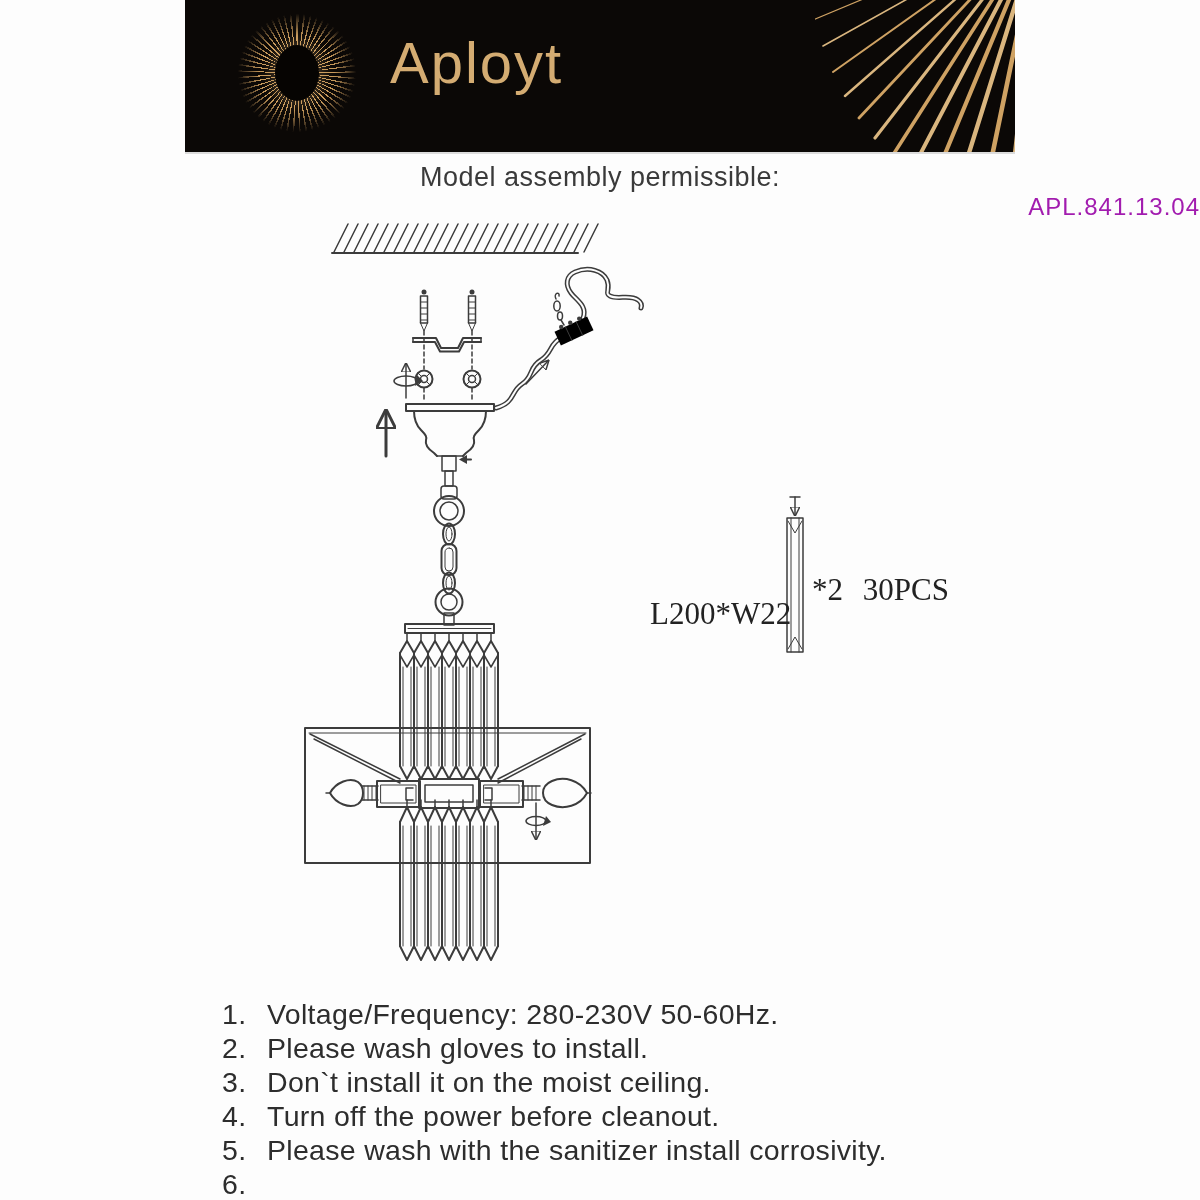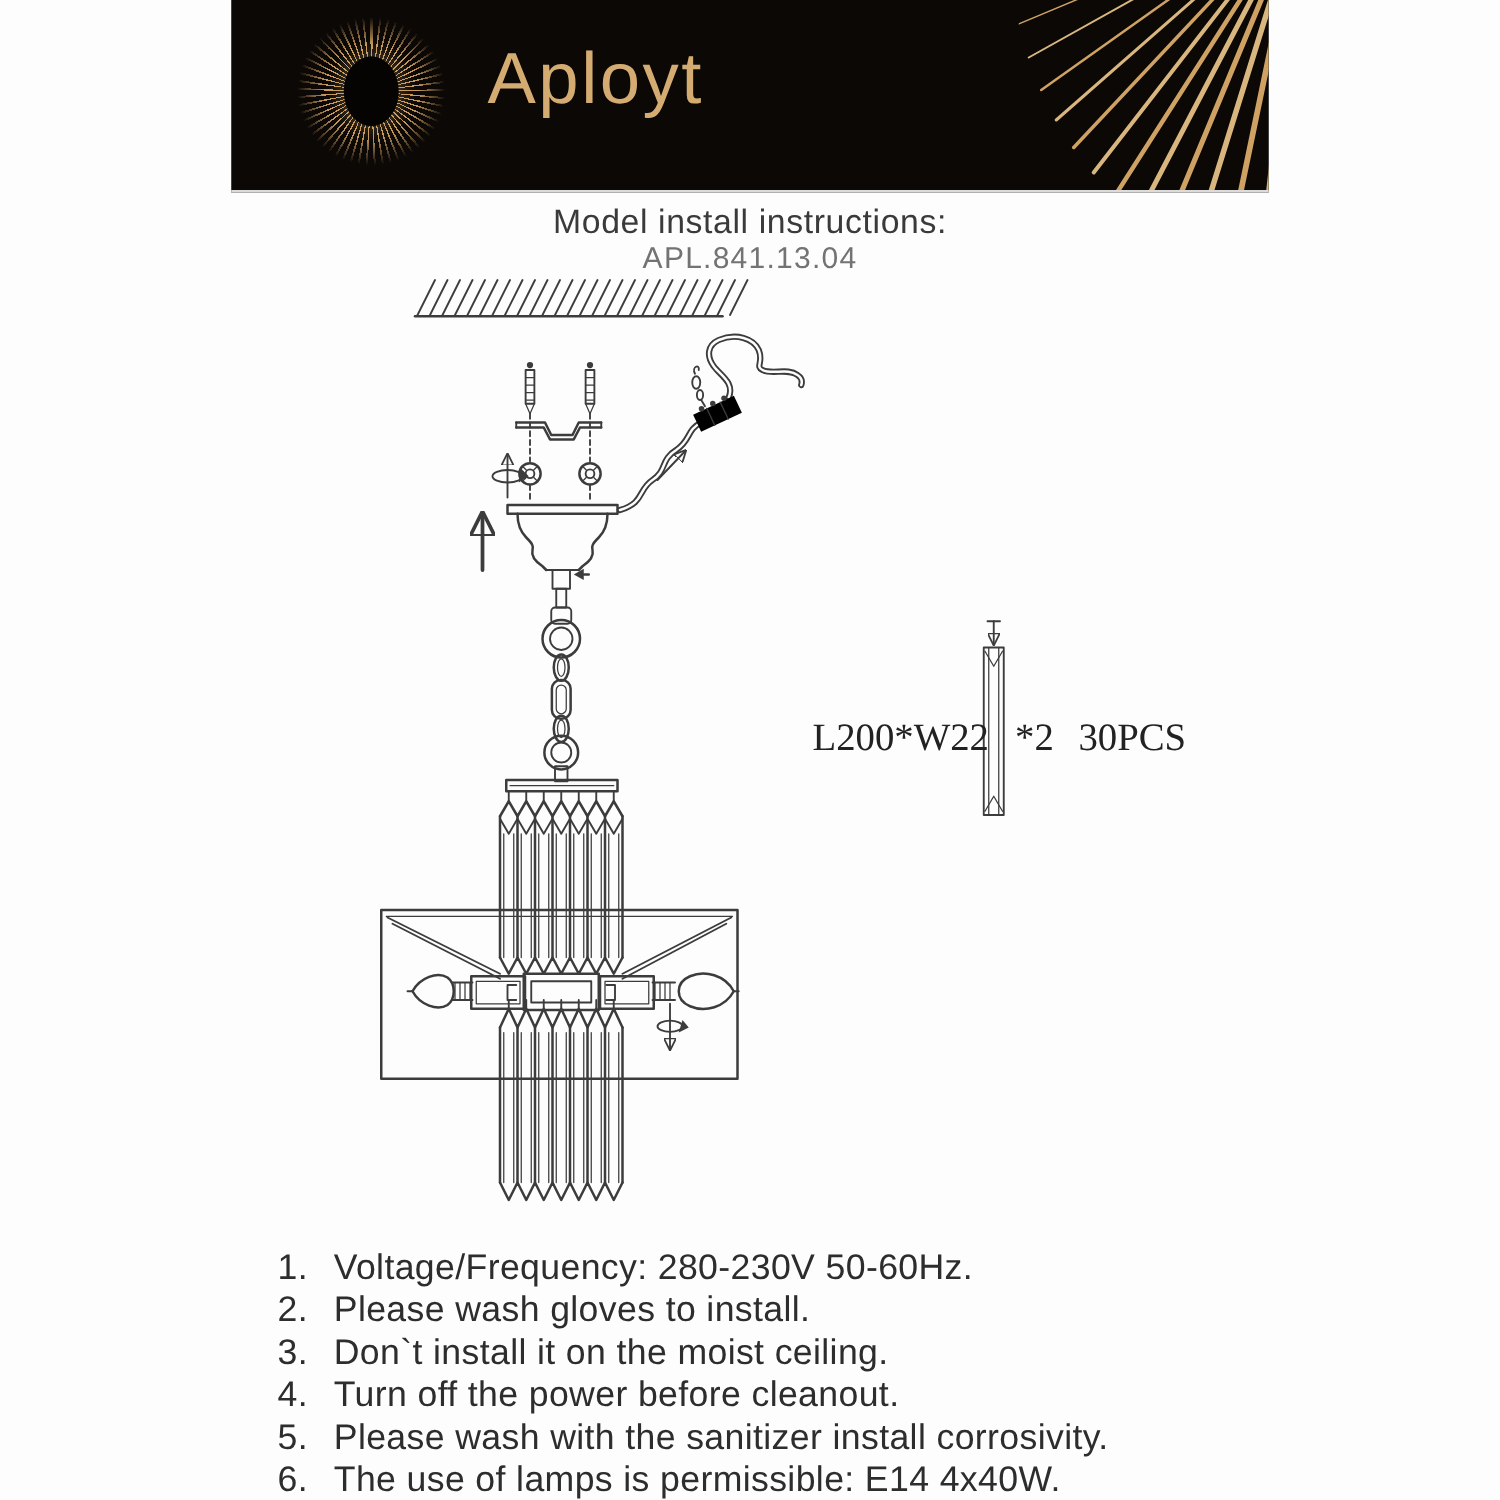--- a/index.html
+++ b/index.html
@@ -15,38 +15,38 @@
             background:radial-gradient(closest-side, rgba(11,8,6,0) 30%, rgba(11,8,6,0) 62%, #0b0806 99%);}
   .sunburst-core{position:absolute;left:50%;top:50%;width:44px;height:56px;transform:translate(-50%,-50%);
             background:#060402;border-radius:50%;box-shadow:0 0 14px 4px rgba(226,186,126,0.28);z-index:2;}
   .brand{position:absolute;left:205px;top:34px;font-size:58px;font-weight:400;letter-spacing:2px;
          color:#d4ac72;line-height:1;}
   .rays{position:absolute;right:0;top:0;}
 
   
   .title{position:absolute;left:0;top:162px;width:1200px;text-align:center;
          font-size:27px;letter-spacing:.5px;color:#3a3a3a;}
-  .model{position:absolute;left:0;top:193px;width:1200px;text-align:center;
-         font-size:24px;letter-spacing:1px;color:#737373;}
+  .model{position:absolute;left:0;top:193px;width:1200px;text-align:right;
+         font-size:24px;letter-spacing:1px;color:#a21caf;}
 
   
   .drawing{position:absolute;left:0;top:0;width:1200px;height:1200px;}
   .drawing path,.drawing line,.drawing rect,.drawing circle,.drawing ellipse,.drawing polyline
         {fill:none;stroke:#3c3c3c;stroke-width:1.5;stroke-linecap:round;stroke-linejoin:round;}
   .drawing .f{fill:#3c3c3c;stroke:none;}
   .drawing .w2{stroke-width:2;}
   .drawing .w1{stroke-width:1;}
   .drawing .w3{stroke-width:3;}
   .drawing .dash{stroke-dasharray:4 3;}
   .drawing .tubeo{stroke-width:5;}
   .drawing .tubei{stroke:#fdfdfd;stroke-width:2;}
 
   
   .spec{position:absolute;font-family:"Liberation Serif",serif;color:#222;white-space:pre;}
-  .spec-size{left:650px;top:572px;width:128px;text-align:left;font-size:31px;}
+  .spec-size{left:650px;top:596px;width:128px;text-align:left;font-size:31px;}
   .spec-qty{left:812px;top:572px;font-size:31px;word-spacing:12px;}
 
   
   .list{position:absolute;left:222px;top:997px;font-size:28.5px;letter-spacing:.3px;color:#2d2d2d;}
   .li{display:flex;line-height:34px;height:34px;}
   .num{width:45px;flex:0 0 45px;}
 </style>
 </head>
 <body>
 
@@ -68,21 +68,21 @@
         <line x1="225" y1="-75" x2="78" y2="155" stroke="#cfa263" stroke-width="3.6"></line>
         <line x1="225" y1="-75" x2="98" y2="168" stroke="#dab67f" stroke-width="4"></line>
         <line x1="225" y1="-75" x2="120" y2="178" stroke="#cfa263" stroke-width="4.2"></line>
         <line x1="225" y1="-75" x2="144" y2="185" stroke="#dab67f" stroke-width="4.4"></line>
         <line x1="225" y1="-75" x2="170" y2="190" stroke="#cfa263" stroke-width="4.6"></line>
         <line x1="225" y1="-75" x2="196" y2="193" stroke="#dab67f" stroke-width="4.8"></line>
       </g>
     </svg>
   </header>
 
-  <div class="title">Model install instructions:</div>
+  <div class="title">Model assembly permissible:</div>
   <div class="model">APL.841.13.04</div>
 
   <svg class="drawing" viewBox="0 0 1200 1200">
     <defs>
       <marker id="ah" viewBox="0 0 10 10" refX="8.5" refY="5" markerWidth="6.5" markerHeight="6.5" orient="auto">
         <path d="M0,0 L10,5 L0,10 Z" fill="#3c3c3c" stroke="none"></path>
       </marker>
     </defs>
 
     <path d="M334,252 L348,224 M344,252 L358,224 M354,252 L368,224 M364,252 L378,224 M374,252 L388,224 M384,252 L398,224 M394,252 L408,224 M404,252 L418,224 M414,252 L428,224 M424,252 L438,224 M434,252 L448,224 M444,252 L458,224 M454,252 L468,224 M464,252 L478,224 M474,252 L488,224 M484,252 L498,224 M494,252 L508,224 M504,252 L518,224 M514,252 L528,224 M524,252 L538,224 M534,252 L548,224 M544,252 L558,224 M554,252 L568,224 M564,252 L578,224 M574,252 L588,224 M584,252 L598,224"></path>
@@ -257,17 +257,16 @@
     <div class="li">
       <span class="num">4.</span>
       <span class="txt">Turn off the power before cleanout.</span>
     </div>
     <div class="li">
       <span class="num">5.</span>
       <span class="txt">Please wash with the sanitizer install corrosivity.</span>
     </div>
     <div class="li">
       <span class="num">6.</span>
-      <span class="txt">The use of lamps is permissible: E14 4x40W.</span>
     </div>
   </div>
 
 </div>
 
 </body></html>

